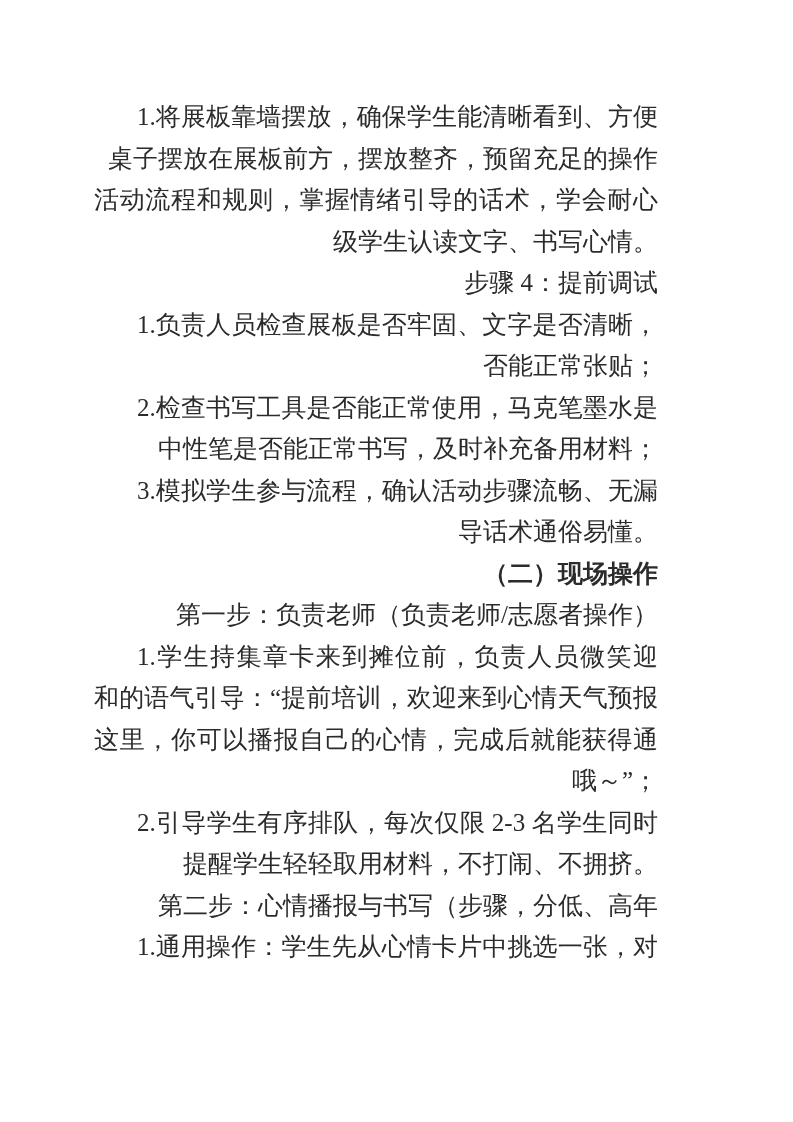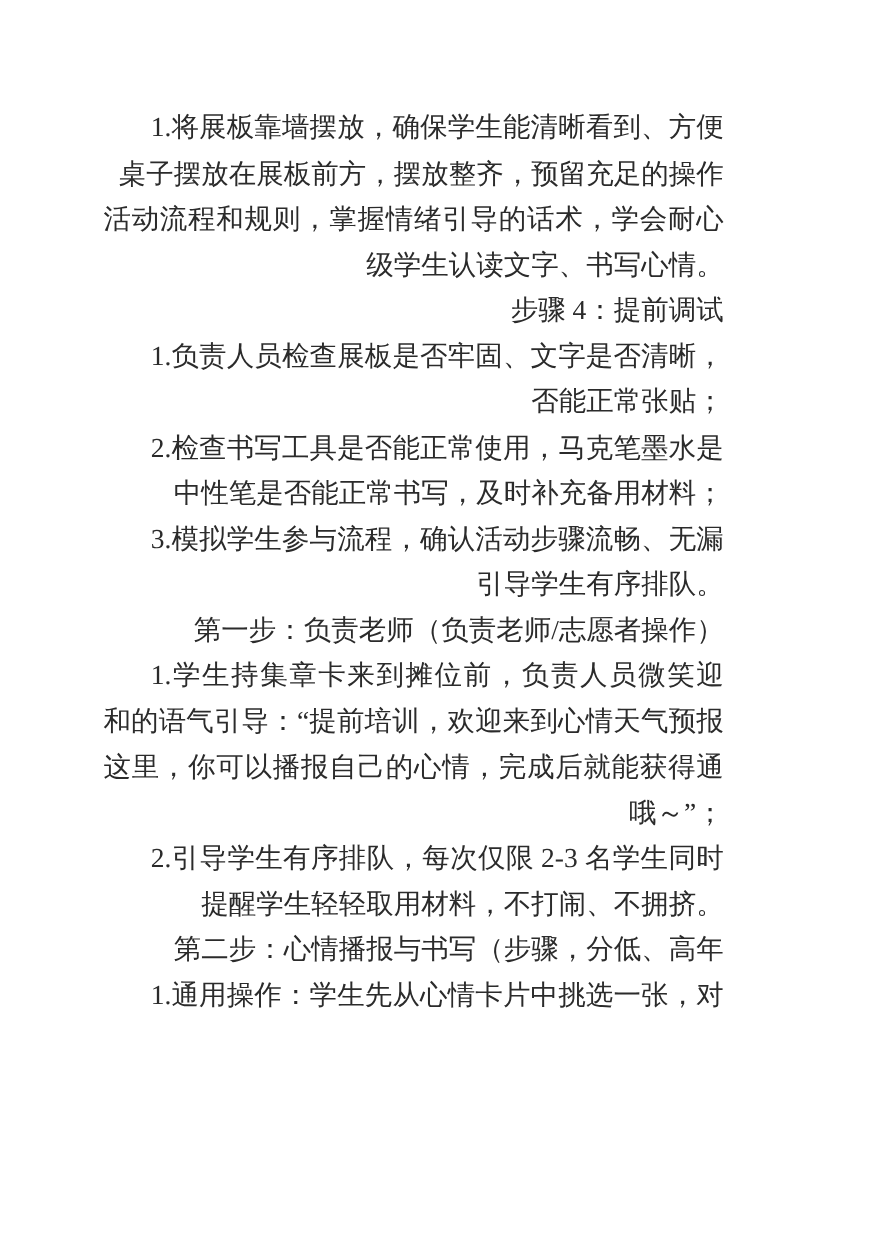--- a/index.html
+++ b/index.html
@@ -52,21 +52,22 @@
       <p class="line indent fill">1.将展板靠墙摆放，确保学生能清晰看到、方便操作；</p>
       <p class="line">桌子摆放在展板前方，摆放整齐，预留充足的操作空间；</p>
       <p class="line fill">活动流程和规则，掌握情绪引导的话术，学会耐心协助低年</p>
       <p class="line">级学生认读文字、书写心情。</p>
       <p class="line indent">步骤 4：提前调试</p>
       <p class="line indent fill">1.负责人员检查展板是否牢固、文字是否清晰，卡片是</p>
       <p class="line">否能正常张贴；</p>
       <p class="line indent fill">2.检查书写工具是否能正常使用，马克笔墨水是否充足，</p>
       <p class="line">中性笔是否能正常书写，及时补充备用材料；</p>
       <p class="line indent fill">3.模拟学生参与流程，确认活动步骤流畅、无漏洞，引</p>
-      <p class="line">引导学生有序排队。</p>
+      <p class="line">导话术通俗易懂。</p>
+      <p class="line indent bold">（二）现场操作</p>
       <p class="line indent">第一步：负责老师（负责老师/志愿者操作）</p>
       <p class="line indent fill">1.学生持集章卡来到摊位前，负责人员微笑迎接，用温</p>
       <p class="line fill">和的语气引导：“提前培训，欢迎来到心情天气预报站！在</p>
       <p class="line fill">这里，你可以播报自己的心情，完成后就能获得通关印章</p>
       <p class="line">哦～”；</p>
       <p class="line indent fill">2.引导学生有序排队，每次仅限 2-3 名学生同时操作，</p>
       <p class="line">提醒学生轻轻取用材料，不打闹、不拥挤。</p>
       <p class="line indent">第二步：心情播报与书写（步骤，分低、高年级适配）</p>
       <p class="line indent fill">1.通用操作：学生先从心情卡片中挑选一张，对应自己</p>
     </div>

